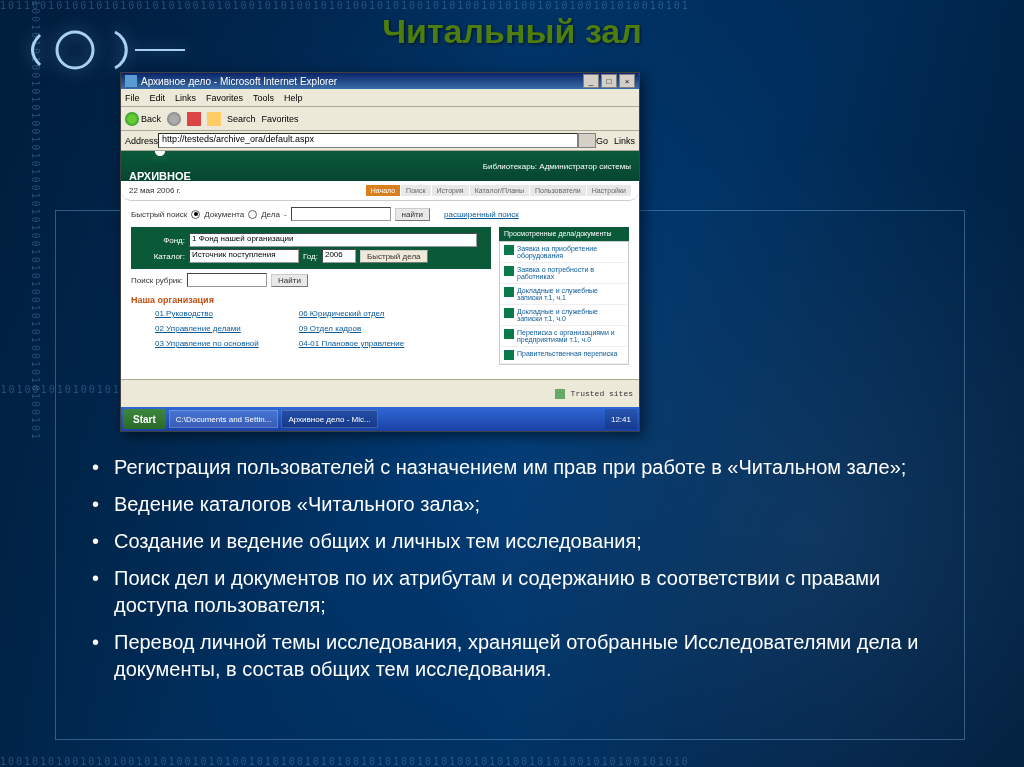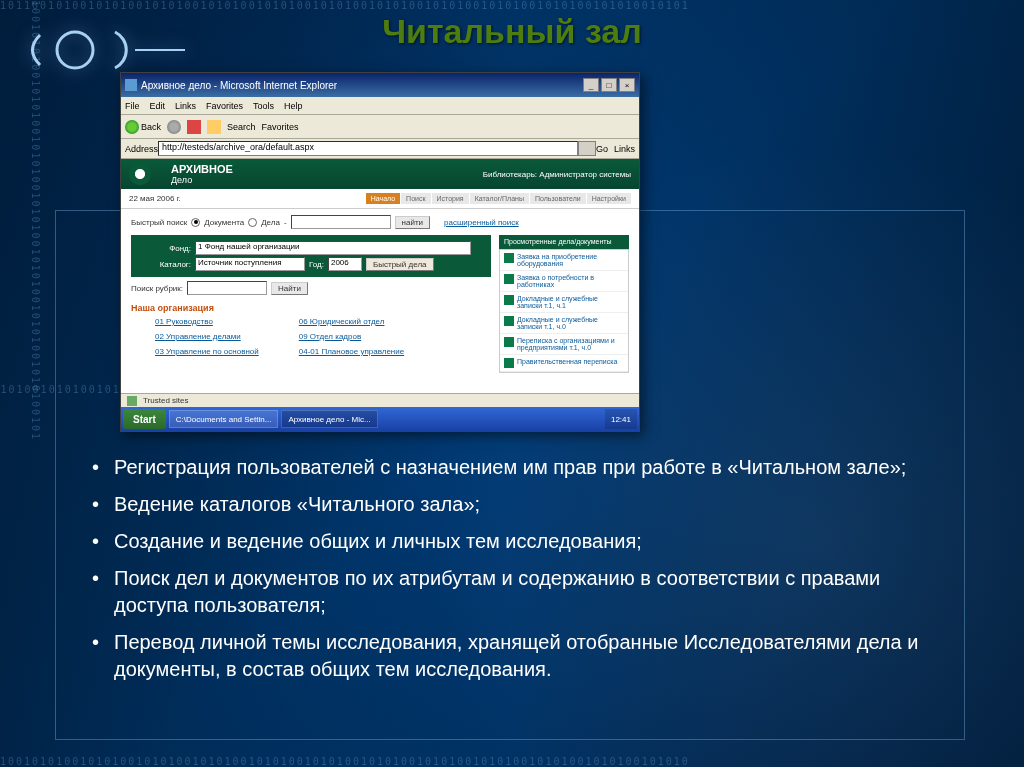--- a/index.html
+++ b/index.html
@@ -56,21 +56,21 @@
     width: 520px;
     height: 360px;
     background: #d4d0c8;
     border: 1px solid #404040;
     box-shadow: 4px 4px 12px rgba(0,0,0,0.5);
     font-size: 9px;
     display: flex;
     flex-direction: column;
   }
   .titlebar {
-    height: 24px;
+    height: 16px;
     background: linear-gradient(#0a246a, #3a6ea5);
     color: #fff;
     display: flex;
     align-items: center;
     padding: 0 4px;
     font-size: 10px;
   }
   .titlebar .icon { width: 12px; height: 12px; background: #5a9bd4; margin-right: 4px; }
   .titlebar .spacer { flex: 1; }
   .win-btn { width: 16px; height: 14px; background: #d4d0c8; border: 1px solid #808080; margin-left: 2px; display: flex; align-items: center; justify-content: center; color: #000; font-size: 8px; }
@@ -88,51 +88,51 @@
   .content-area { flex: 1; background: #fff; display: flex; flex-direction: column; overflow: hidden; }
   .app-header {
     height: 30px;
     background: linear-gradient(#0a5a3a, #064530);
     color: #fff;
     display: flex;
     align-items: center;
     padding: 0 8px;
     font-size: 9px;
   }
-  .app-logo { display: flex; align-items: center; gap: 20px; }
+  .app-logo { display: flex; align-items: center; gap: 8px; flex-direction: column; }
   .app-logo-icon { width: 22px; height: 22px; background: radial-gradient(circle, #fff 30%, #0a5a3a 35%); border-radius: 50%; }
   .app-title { font-size: 11px; font-weight: bold; }
   .app-header .right { margin-left: auto; font-size: 8px; }
-  .date-nav { height: 20px; background: #fff; border-bottom: 1px solid #ccc; display: flex; align-items: center; padding: 0 8px; font-size: 8px; color: #333; }
+  .date-nav { height: 20px; background: #fff; border-bottom: 1px solid #ccc; display: flex; align-items: center; padding: 0 8px; font-size: 8px; color: #333; border-radius: 10px; }
   .date-nav .tabs { margin-left: auto; display: flex; gap: 1px; }
   .nav-tab { padding: 2px 5px; background: #e8e8e8; color: #666; font-size: 7px; }
   .nav-tab.active { background: #d88020; color: #fff; }
   .search-row { padding: 6px 10px; display: flex; align-items: center; gap: 4px; font-size: 8px; color: #333; }
   .radio { width: 9px; height: 9px; border: 1px solid #666; border-radius: 50%; background: #fff; display: inline-flex; align-items: center; justify-content: center; }
   .radio.checked::after { content: ''; width: 4px; height: 4px; background: #000; border-radius: 50%; }
   .text-input { height: 14px; background: #fff; border: 1px inset #999; width: 100px; }
   .btn-small { padding: 1px 6px; background: #e8e8e8; border: 1px outset #ccc; font-size: 8px; }
   .link { color: #0a5a9a; text-decoration: underline; cursor: pointer; }
   .main-row { display: flex; flex: 1; padding: 0 10px 4px 10px; gap: 8px; overflow: hidden; }
   .left-panel { flex: 1; }
-  .filter-box { background: #0a5a3a; color: #fff; padding: 4px 20px; font-size: 8px; }
+  .filter-box { background: #0a5a3a; color: #fff; padding: 4px 14px; font-size: 8px; }
   .filter-row { display: flex; align-items: center; gap: 4px; margin: 2px 0; }
   .filter-label { width: 40px; text-align: right; }
   .filter-select { flex: 1; height: 14px; background: #fff; border: 1px inset #999; color: #000; padding: 0 2px; overflow: hidden; white-space: nowrap; }
   .filter-row .btn-small { background: #f0e8d8; color: #333; }
   .rubric-row { padding: 4px 0; display: flex; align-items: center; gap: 4px; font-size: 8px; color: #333; }
   .org-title { color: #c05010; font-size: 9px; font-weight: bold; padding: 4px 0; }
   .org-links { display: flex; gap: 40px; font-size: 8px; margin-left: 24px; }
   .org-col { display: flex; flex-direction: column; gap: 6px; }
   .right-panel { width: 130px; }
   .rp-header { background: #0a5a3a; color: #fff; padding: 3px 5px; font-size: 7px; line-height: 1.2; }
   .rp-list { border: 1px solid #ccc; }
   .rp-item { display: flex; gap: 3px; padding: 3px 4px; border-bottom: 1px solid #eee; font-size: 7px; color: #0a5a9a; }
   .rp-icon { width: 10px; height: 10px; background: #0a7a4a; flex-shrink: 0; }
-  .statusbar { height: 14px; background: #ece9d8; border-top: 1px solid #aca899; display: flex; align-items: center; padding: 0 6px; font-size: 8px; color: #333; justify-content: flex-start; gap: 6px; }
+  .statusbar { height: 28px; background: #ece9d8; border-top: 1px solid #aca899; display: flex; align-items: center; padding: 0 6px; font-size: 8px; color: #333; justify-content: flex-end; gap: 6px; font-family: Liberation Mono, monospace; }
   .status-icon { width: 10px; height: 10px; background: #6a6; }
   .taskbar { height: 24px; background: linear-gradient(#3168d5, #1941a5); display: flex; align-items: center; padding: 0 2px; gap: 3px; }
   .start-btn { height: 20px; padding: 0 10px; background: linear-gradient(#3c873c, #2a6a2a); color: #fff; font-weight: bold; font-size: 10px; border-radius: 3px; display: flex; align-items: center; }
   .task-item { height: 18px; padding: 0 6px; background: rgba(255,255,255,0.12); color: #fff; font-size: 8px; display: flex; align-items: center; border: 1px solid rgba(255,255,255,0.2); }
   .task-item.active { background: rgba(0,0,0,0.2); }
   .tray { margin-left: auto; height: 20px; padding: 0 6px; background: rgba(0,0,0,0.15); color: #fff; font-size: 8px; display: flex; align-items: center; }
 
   .bullets {
     position: absolute;
     top: 454px;

